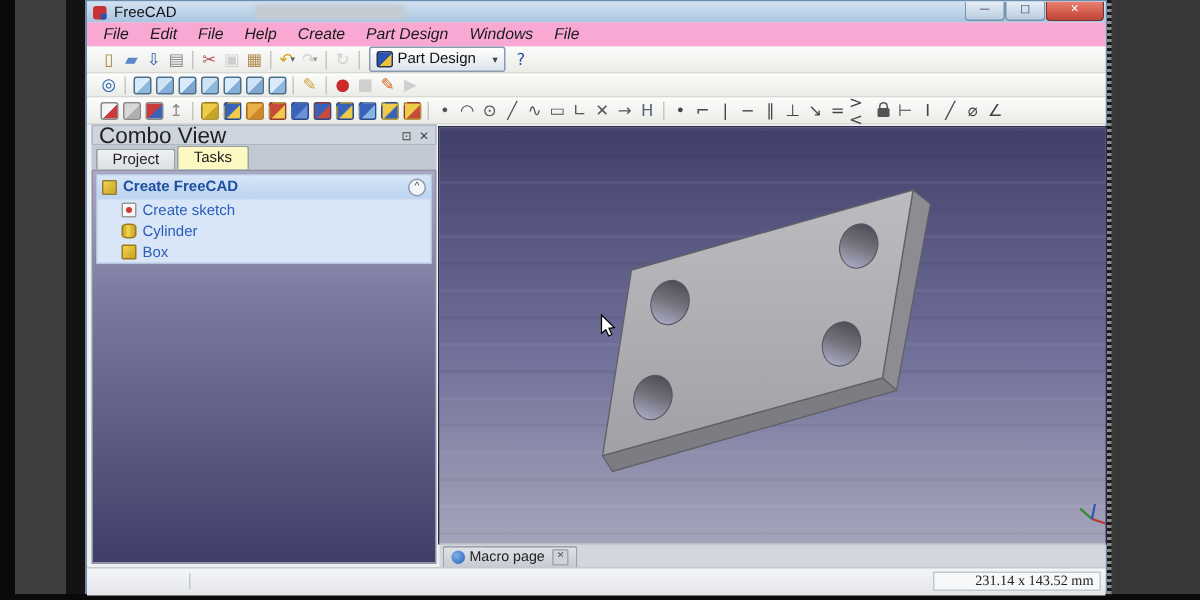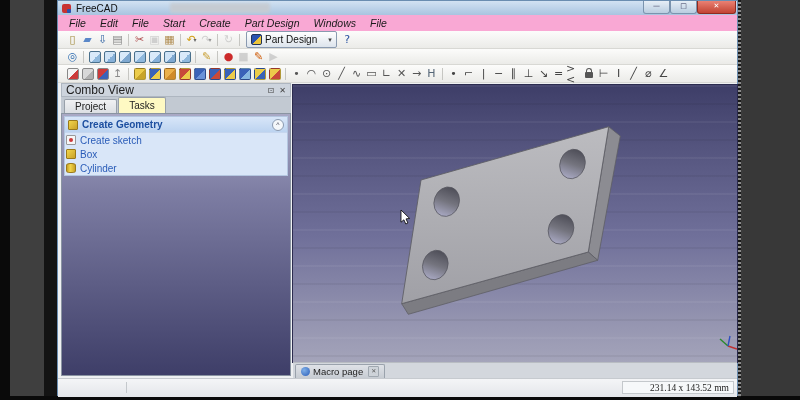--- a/index.html
+++ b/index.html
@@ -60,38 +60,38 @@
             border:1px solid #8a9ab0;border-radius:2px;background:linear-gradient(#ffffff,#dde4ec);
             font-size:10px;color:#111;flex:0 0 auto;}
   .ic-fc-combo{width:11px;height:11px;background:linear-gradient(135deg,#2a52b0 55%,#ecc43a 55%);
                border:1px solid #223355;border-radius:2px;box-sizing:border-box;}
   .tb-combo-arrow{font-size:7px;color:#444;margin-left:8px;font-family:"DejaVu Sans",sans-serif;}
 
   
   #dock{left:3px;top:82px;width:230px;height:293px;}
   #dock-header{height:14px;background:#cdd4dd;border:1px solid #aeb6c0;box-sizing:border-box;
                display:flex;align-items:center;padding:0 4px;}
-  #dock-title{font-size:12px;color:#222;}
+  #dock-title{font-size:15px;color:#222;}
   .dock-spacer{flex:1;}
   .dock-btn{font-size:8px;color:#444;margin-left:5px;font-family:"DejaVu Sans",sans-serif;}
   #cv-tabs{height:16px;display:flex;align-items:flex-end;gap:1px;padding-left:3px;background:#c2c9d2;}
   .cv-tab{height:13px;padding:0 10px;font-size:10px;color:#222;display:flex;align-items:center;
           background:linear-gradient(#f0f1f3,#dcdfe3);border:1px solid #98a0aa;border-bottom:none;
           border-radius:2px 2px 0 0;}
   .cv-tab.active{background:#fef9c3;height:15px;}
   #dock-body{position:absolute;top:30px;bottom:0;left:0;right:0;border:1px solid #8a94a2;
              box-sizing:border-box;padding:2px;
              background:linear-gradient(180deg,#a9a9c5 0%,#7d7da3 30%,#3e3e68 100%);}
   #task-box{background:#d9e6f8;border:1px solid #b4c6e0;}
   #task-header{height:15px;display:flex;align-items:center;gap:4px;padding:0 3px;
                background:linear-gradient(#d8e6f8,#bcd3f0);border-bottom:1px solid #c6d6ee;}
   #task-title{font-size:10px;font-weight:bold;color:#1d4fa0;flex:1;}
   #collapse-btn{width:10px;height:10px;border:1px solid #8a9ab0;border-radius:50%;background:#f4f7fa;
                 font-size:7px;line-height:9px;text-align:center;color:#445;}
-  .task-item{height:14px;display:flex;align-items:center;gap:4px;padding:0 1px;}
+  .task-item{height:14px;display:flex;align-items:center;gap:4px;padding:0 16px;}
   .task-label{font-size:10px;color:#2a5cb8;}
   .ti{width:10px;height:10px;display:inline-block;border-radius:1px;box-sizing:border-box;flex:0 0 auto;}
   .ic-box-sm{background:linear-gradient(135deg,#f2d54a,#c9a227);border:1px solid #9a7a1a;}
   .ic-sk-sm{background:#f6f6f6;border:1px solid #999;position:relative;}
   .ic-sk-sm::before{content:"";position:absolute;left:2px;top:2px;width:4px;height:4px;background:#cc3a3a;border-radius:50%;}
   .ic-cyl-sm{background:linear-gradient(90deg,#c9a227,#f2d54a 40%,#c9a227);border:1px solid #9a7a1a;border-radius:40%/25%;}
 
   
   #viewport{left:235px;top:84px;width:444px;height:277px;
             background:linear-gradient(180deg,#3e3e68 0%,#54547e 22%,#70709a 55%,#9494b0 85%,#a4a4ba 100%);
@@ -143,21 +143,21 @@
   <div class="abs" id="win-btns">
     <span class="wbtn min">—</span>
     <span class="wbtn max">□</span>
     <span class="wbtn close">✕</span>
   </div>
 
   <div class="abs" id="menubar">
       <span class="menu-item">File</span>
       <span class="menu-item">Edit</span>
       <span class="menu-item">File</span>
-      <span class="menu-item">Start</span>
+      <span class="menu-item">Help</span>
       <span class="menu-item">Create</span>
       <span class="menu-item">Part Design</span>
       <span class="menu-item">Windows</span>
       <span class="menu-item">File</span>
     </div>
 
   <div class="abs tbrow" id="tb1">
       <span class="tb-btn" style="color: rgb(160, 138, 58);">▯</span>
       <span class="tb-btn" style="color: rgb(90, 135, 200);">▰</span>
       <span class="tb-btn" style="color: rgb(52, 101, 164);">⇩</span>
@@ -292,35 +292,35 @@
       <span class="dock-btn">✕</span>
     </div>
     <div id="cv-tabs">
         <span class="cv-tab">Project</span>
         <span class="cv-tab active">Tasks</span>
       </div>
     <div id="dock-body">
       <div id="task-box">
         <div id="task-header">
           <span class="ti ic-box-sm"></span>
-          <span id="task-title">Create Geometry</span>
+          <span id="task-title">Create FreeCAD</span>
           <span id="collapse-btn">^</span>
         </div>
         <div id="task-items">
             <div class="task-item">
               <span class="ti ic-sk-sm"></span>
               <span class="task-label">Create sketch</span>
             </div>
             <div class="task-item">
+              <span class="ti ic-cyl-sm"></span>
+              <span class="task-label">Cylinder</span>
+            </div>
+            <div class="task-item">
               <span class="ti ic-box-sm"></span>
               <span class="task-label">Box</span>
-            </div>
-            <div class="task-item">
-              <span class="ti ic-cyl-sm"></span>
-              <span class="task-label">Cylinder</span>
             </div>
           </div>
       </div>
     </div>
   </div>
 
   <div class="abs" id="viewport">
     <div class="bands"></div>
     <svg width="444" height="277" viewBox="0 0 444 277">
       <defs>

